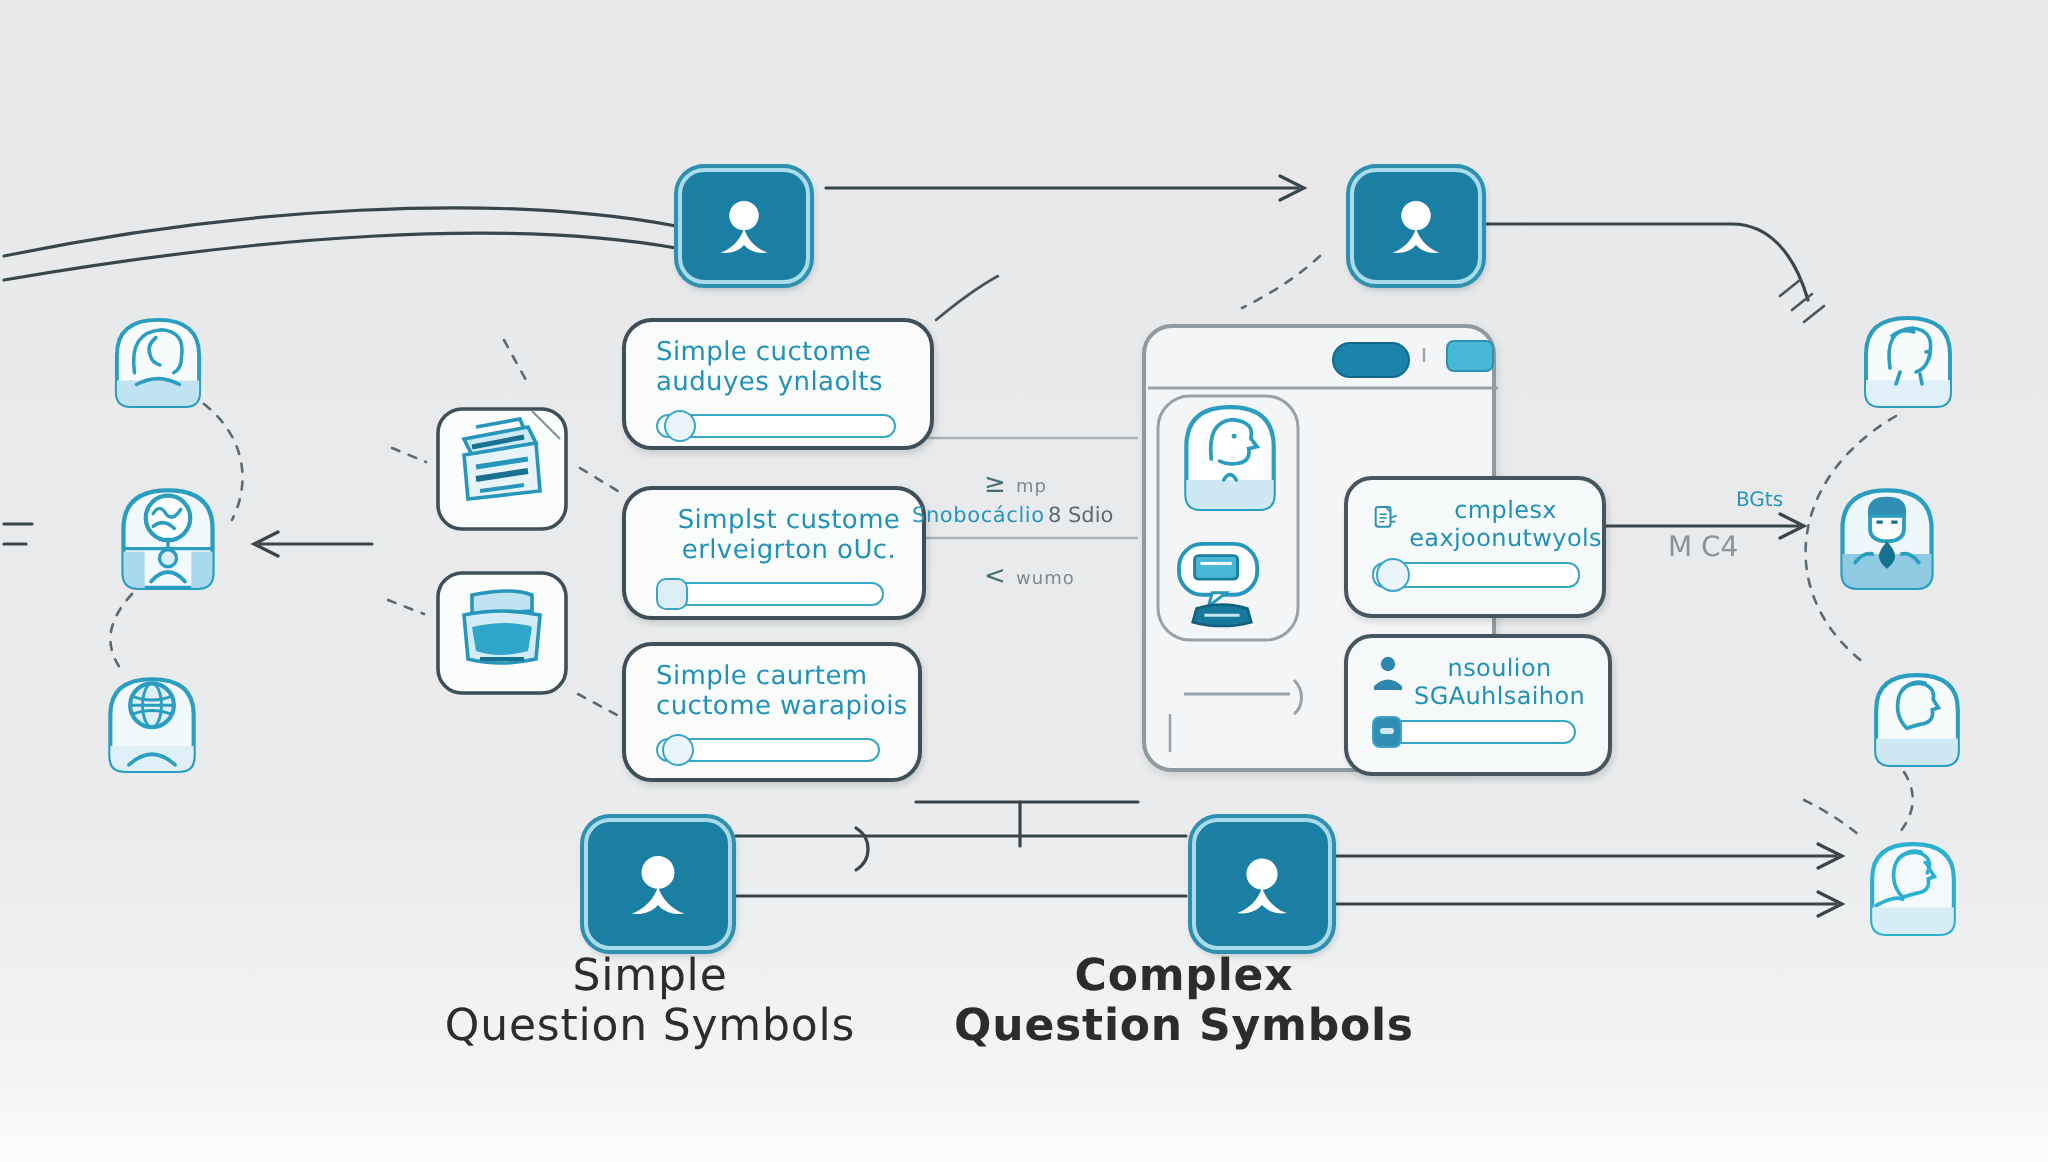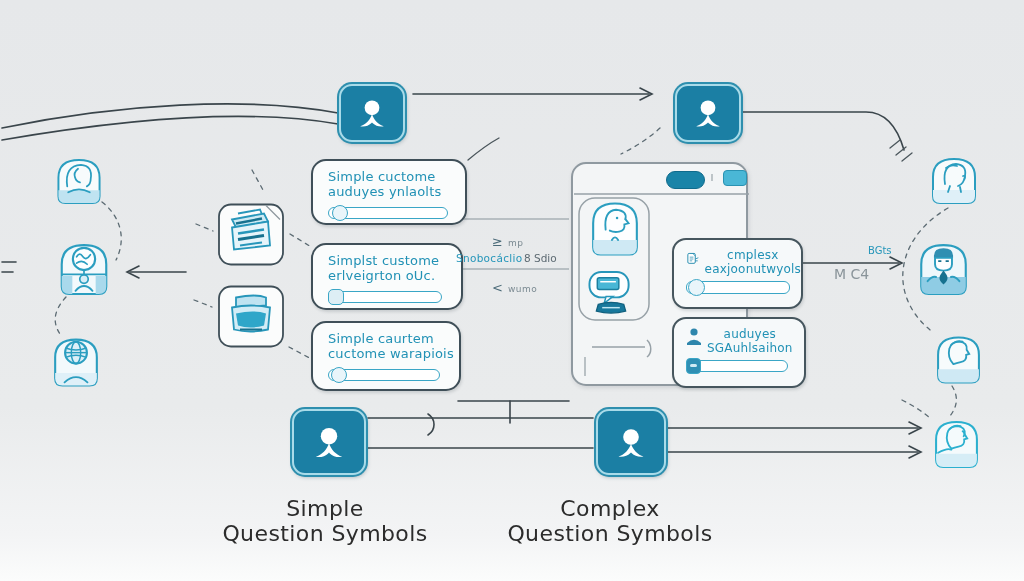--- a/index.html
+++ b/index.html
@@ -45,21 +45,21 @@
   .tealbtn{position:absolute;left:150px;top:6px;width:24px;height:16px;border-radius:4px;background:#4ab7d6;border:1.5px solid #2a92b2;box-sizing:border-box;}
   
   .annot{z-index:5;white-space:nowrap;}
   .annot .big{font-size:13px;color:#4a6a78;}
   .annot .sm{font-size:9px;color:#7b8a92;letter-spacing:.5px;margin-top:36px;}
   .annot.teal{color:#2596ba;font-size:10.5px;letter-spacing:.3px;}
   .annot.gray{color:#5d6a72;font-size:10.5px;}
   .annot.tealsm{color:#2596ba;font-size:10px;font-weight:500;}
   .annot.graysm{color:#8a949a;font-size:14px;}
   
-  .lbl{z-index:3;width:300px;text-align:center;color:#2c2c2c;font-size:22px;line-height:25px;letter-spacing:.4px;margin-top:20px;}
+  .lbl{z-index:3;width:300px;text-align:center;color:#2c2c2c;font-size:22px;line-height:25px;letter-spacing:.4px;}
 </style>
 </head>
 <body>
 
 <div class="stage">
 
   <svg class="wires" width="1024" height="581" viewBox="0 0 1024 581">
     <g stroke="#3a454b" stroke-width="1.6" fill="none" stroke-linecap="round">
       <path d="M413,94 H649"></path>
         <path d="M640,88 L652,94 L640,100"></path>
@@ -188,21 +188,21 @@
   <div class="sbox abs" style="left:311px;top:159px;width:156px;height:66px;">
     <div class="boxtext">
       <div>Simple cuctome</div>
       <div>auduyes ynlaolts</div>
     </div>
     <div class="slider">
       <div class="track"></div>
       <div class="knob" style="left:4px;"></div>
     </div>
   </div>
-  <div class="sbox abs" style="left:311px;top:243px;width:152px;height:67px;">
+  <div class="sbox abs" style="left:311px;top:243px;width:152px;height:67px;text-align:center;">
     <div class="boxtext">
       <div>Simplst custome</div>
       <div>erlveigrton oUc.</div>
     </div>
     <div class="slider">
       <div class="track" style="width:112px;"></div>
       <div class="knob" style="left:0;border-radius:5px;background:#ddeef5;"></div>
     </div>
   </div>
   <div class="sbox abs" style="left:311px;top:321px;width:150px;height:70px;">
@@ -280,21 +280,21 @@
       <div class="knob" style="left:2px;width:15px;height:15px;"></div>
     </div>
   </div>
   <div class="cbox abs" style="left:672px;top:317px;width:134px;height:71px;">
     <div class="crow">
       <svg width="16" height="20" viewBox="0 0 16 20">
         <circle cx="8" cy="5" r="3.6" fill="#2e86ac"></circle>
         <path d="M1,16 Q8,9.5 15,16 L15,18 H1 Z" fill="#2e86ac"></path>
       </svg>
       <div class="boxtext">
-        <div>auduyes</div>
+        <div>nsoulion</div>
         <div>SGAuhlsaihon</div>
       </div>
     </div>
     <div class="slider" style="margin-top:3px;">
       <div class="track" style="width:100px;"></div>
       <div class="knob sq">
           <span class="dot"></span>
         </div>
     </div>
   </div>
@@ -361,18 +361,18 @@
     <svg width="36" height="35" viewBox="0 0 36 32">
       <circle cx="18" cy="10.5" r="7.8" fill="#fff"></circle>
       <path d="M18,17 C16.5,23 11,28.5 5.5,30 C10,30.8 14.5,29.5 17.2,26.8 L18,26 L18.8,26.8 C21.5,29.5 26,30.8 30.5,30 C25,28.5 19.5,23 18,17 Z" fill="#fff"></path>
     </svg>
   </div>
 
   <div class="lbl abs" style="left:175px;top:476px;">
     <div>Simple</div>
     <div>Question Symbols</div>
   </div>
-  <div class="lbl abs" style="left:460px;top:476px;">
+  <div class="lbl abs" style="left:442px;top:476px;font-weight:bold;">
     <div>Complex</div>
     <div>Question Symbols</div>
   </div>
 
 </div>
 
 </body></html>

